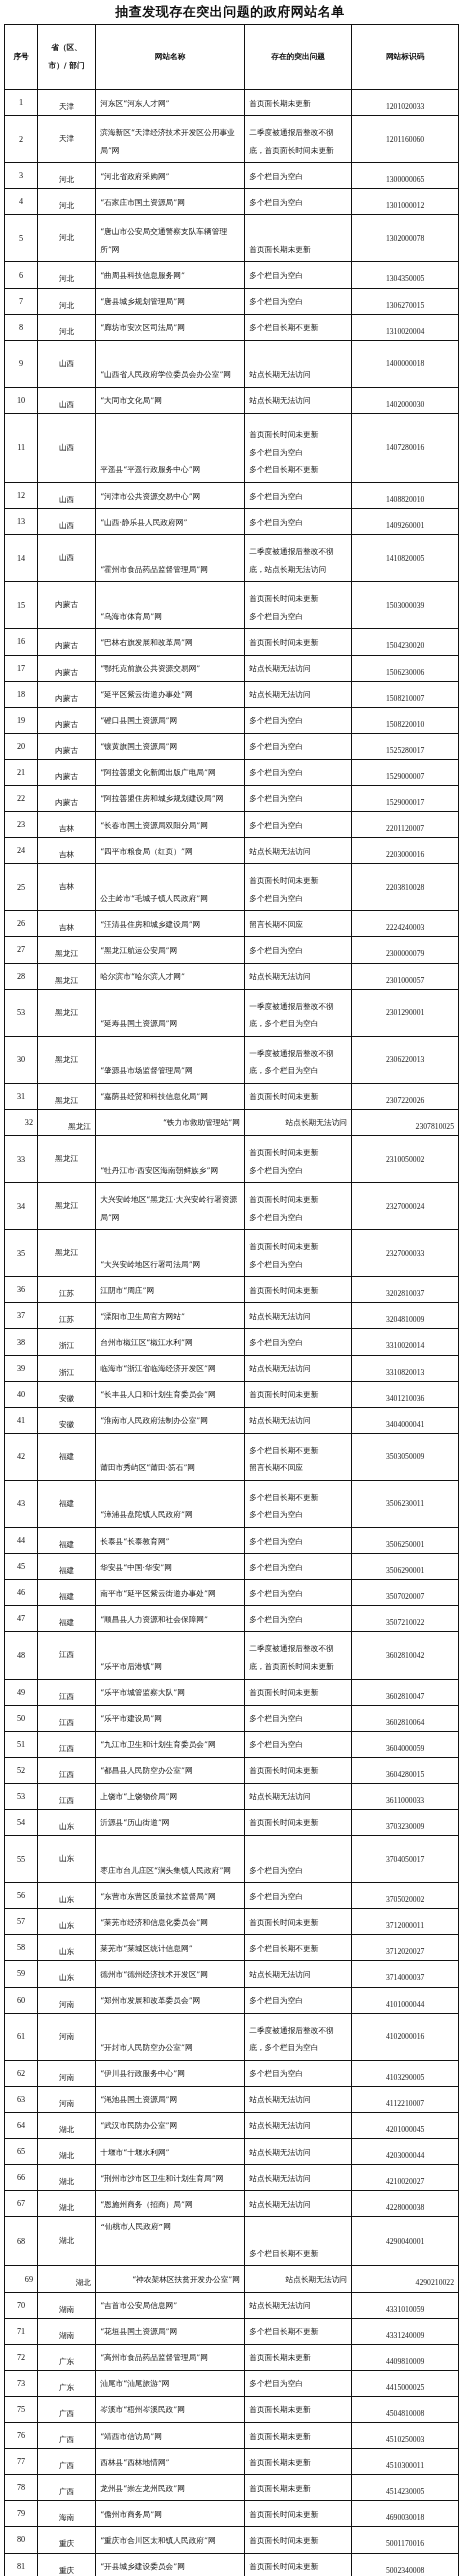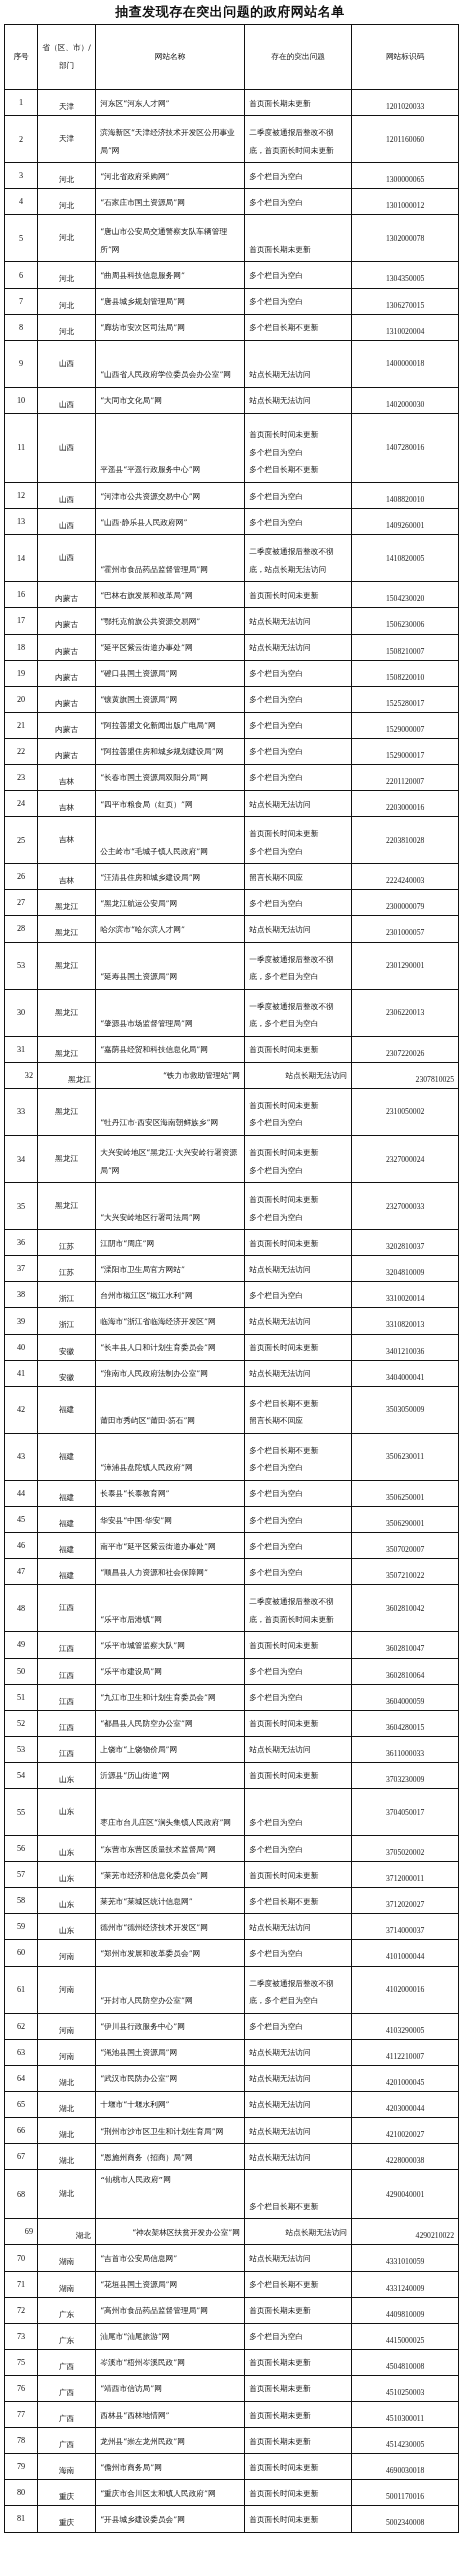--- a/index.html
+++ b/index.html
@@ -1,21 +1,21 @@
 <!DOCTYPE html>
 <html style="font-size:8.2px"><head>
 <meta charset="utf-8">
 <style>
   html, body { margin: 0; padding: 0; background: #ffffff; }
   body { width: 460px; font-family: "DejaVu Serif", "Liberation Serif", serif; color: #111; }
   .title { text-align: center; font-size: 13px; font-weight: bold; height: 24px; line-height: 24px; letter-spacing: 0.5px; }
   table { border-collapse: collapse; margin-left: 4.1px; width: 453px; table-layout: fixed; }
   col.c1 { width: 33px; } col.c2 { width: 58px; } col.c3 { width: 149px; } col.c4 { width: 107px; } col.c5 { width: 107px; }
   td, th { border: 0.7px solid #111; padding: 0 4.1px; font-size: 7.7px; vertical-align: middle; }
-  th { font-weight: normal; text-align: center; height: 64px; line-height: 18.5px; }
+  th { font-weight: bold; text-align: center; height: 64px; line-height: 18.5px; }
   td.num { text-align: center; vertical-align: middle; font-family: "Liberation Serif", serif; font-size: 8.2px; }
   td.prov { text-align: center; vertical-align: bottom; padding-bottom: 3.1px; }
   td.name { text-align: left; vertical-align: bottom; padding-bottom: 3.1px; line-height: 17.5px; }
   td.issue { text-align: left; vertical-align: bottom; padding-bottom: 3.1px; line-height: 17.5px; }
   td.code { text-align: center; vertical-align: bottom; padding-bottom: 4.1px; font-family: "Liberation Serif", serif; font-size: 7.7px; color: #222; }
   tr.h1 td { height: 21px; }
   tr.h2 td { height: 43px; }
   tr.h3 td { height: 65px; }
   tr.h2 td.prov, tr.h2 td.code, tr.h3 td.prov, tr.h3 td.code, tr.h2 td.num, tr.h3 td.num { vertical-align: middle; padding-bottom: 0; }
   tr.dash td { border-bottom: 0.5px dashed #aaa; text-align: right; }
@@ -165,20 +165,30 @@
       </tr>
       <tr class="h2">
         <td class="num">14</td>
         <td class="prov">山西</td>
         <td class="name">“霍州市食品药品监督管理局”网</td>
         <td class="issue">
           <span class="issue-line">二季度被通报后整改不彻底，站点长期无法访问</span>
         </td>
         <td class="code">1410820005</td>
       </tr>
+      <tr class="h2">
+        <td class="num">15</td>
+        <td class="prov">内蒙古</td>
+        <td class="name">“乌海市体育局”网</td>
+        <td class="issue">
+          <span class="issue-line">首页面长时间未更新</span>
+          <span class="issue-line">多个栏目为空白</span>
+        </td>
+        <td class="code">1503000039</td>
+      </tr>
       <tr class="h1">
         <td class="num">16</td>
         <td class="prov">内蒙古</td>
         <td class="name">“巴林右旗发展和改革局”网</td>
         <td class="issue">
           <span class="issue-line">首页面长时间未更新</span>
         </td>
         <td class="code">1504230020</td>
       </tr>
       <tr class="h1">

